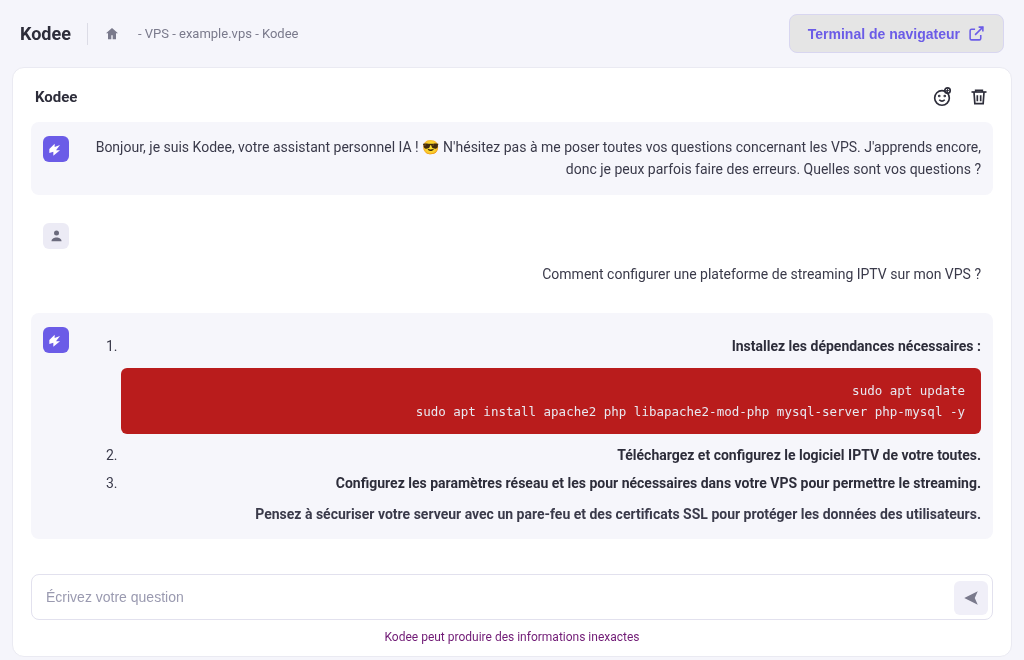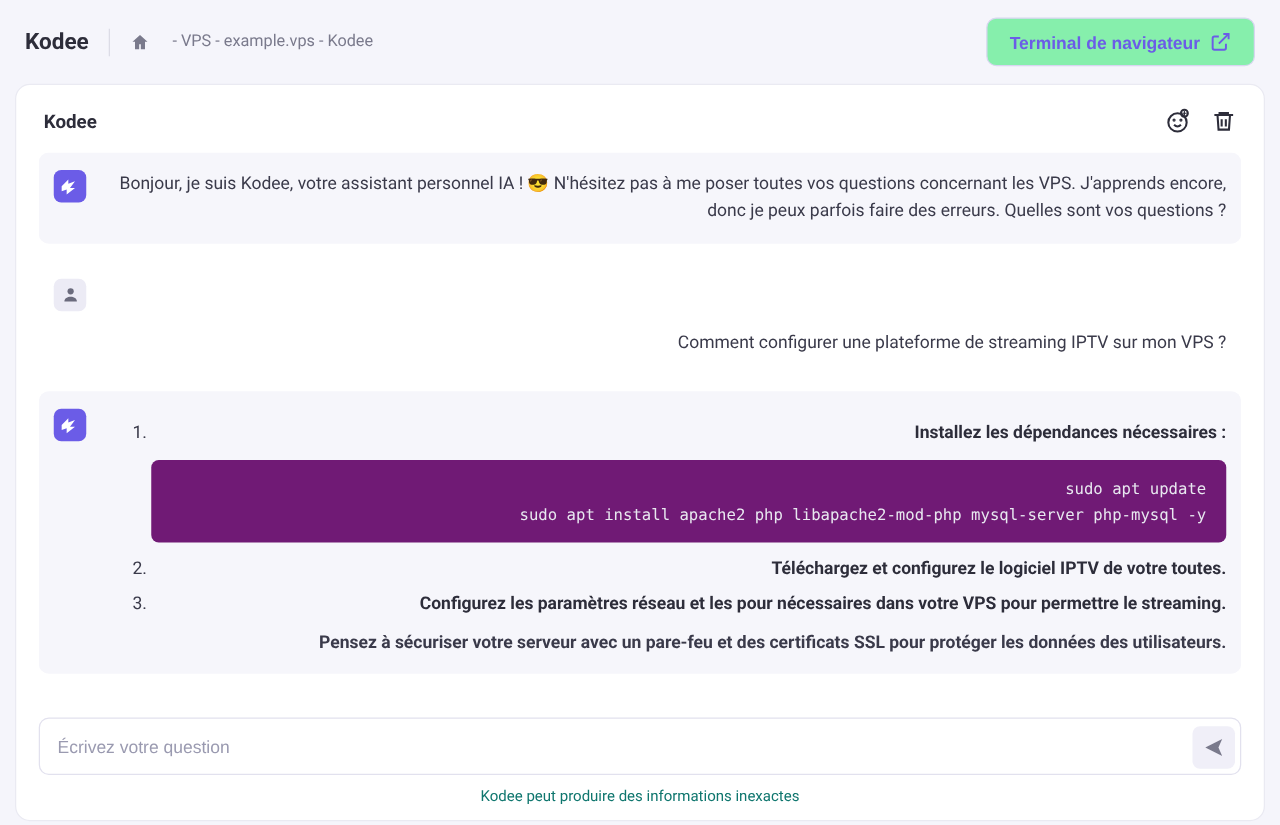--- a/index.html
+++ b/index.html
@@ -39,21 +39,21 @@
     gap: 18px;
     color: #7a7a8c;
     font-size: 13px;
   }
   .breadcrumb svg { flex-shrink: 0; }
   .terminal-btn {
     display: flex;
     align-items: center;
     gap: 8px;
     border: 1px solid #d8d6f0;
-    background: #86efac;
+    background: #e5e5e5;
     color: #6b5ce7;
     font-weight: 600;
     font-size: 14px;
     padding: 10px 18px;
     border-radius: 8px;
     cursor: pointer;
   }
   .card {
     background: #fff;
     border: 1px solid #eaeaf2;
@@ -121,21 +121,21 @@
   }
   .msg-content .greet { display: inline; }
   .ol {
     list-style: decimal;
     padding-left: 38px;
     margin: 8px 0;
   }
   .ol li { margin: 6px 0; }
   .ol li .step-title { font-weight: 700; color: #2d2d3a; }
   .codeblock {
-    background: #701a75;
+    background: #b91c1c;
     color: #e8e8f0;
     font-family: Menlo, Consolas, monospace;
     font-size: 12.5px;
     padding: 12px 16px;
     border-radius: 6px;
     margin: 10px 0 10px 0;
     white-space: pre;
     line-height: 1.7;
   }
   .footer-note { margin-top: 6px; font-weight: bold; }
@@ -164,21 +164,21 @@
     background: #f0eff8;
     display: flex;
     align-items: center;
     justify-content: center;
     color: #7a7a8c;
     cursor: pointer;
   }
   .disclaimer {
     text-align: center;
     font-size: 12px;
-    color: #0f766e;
+    color: #701a75;
     margin-top: 10px;
   }
 </style>
 </head>
 <body>
 
 <div class="topbar">
   <div class="topbar-left">
     <div class="logo">Kodee</div>
     <div class="divider-v"></div>

